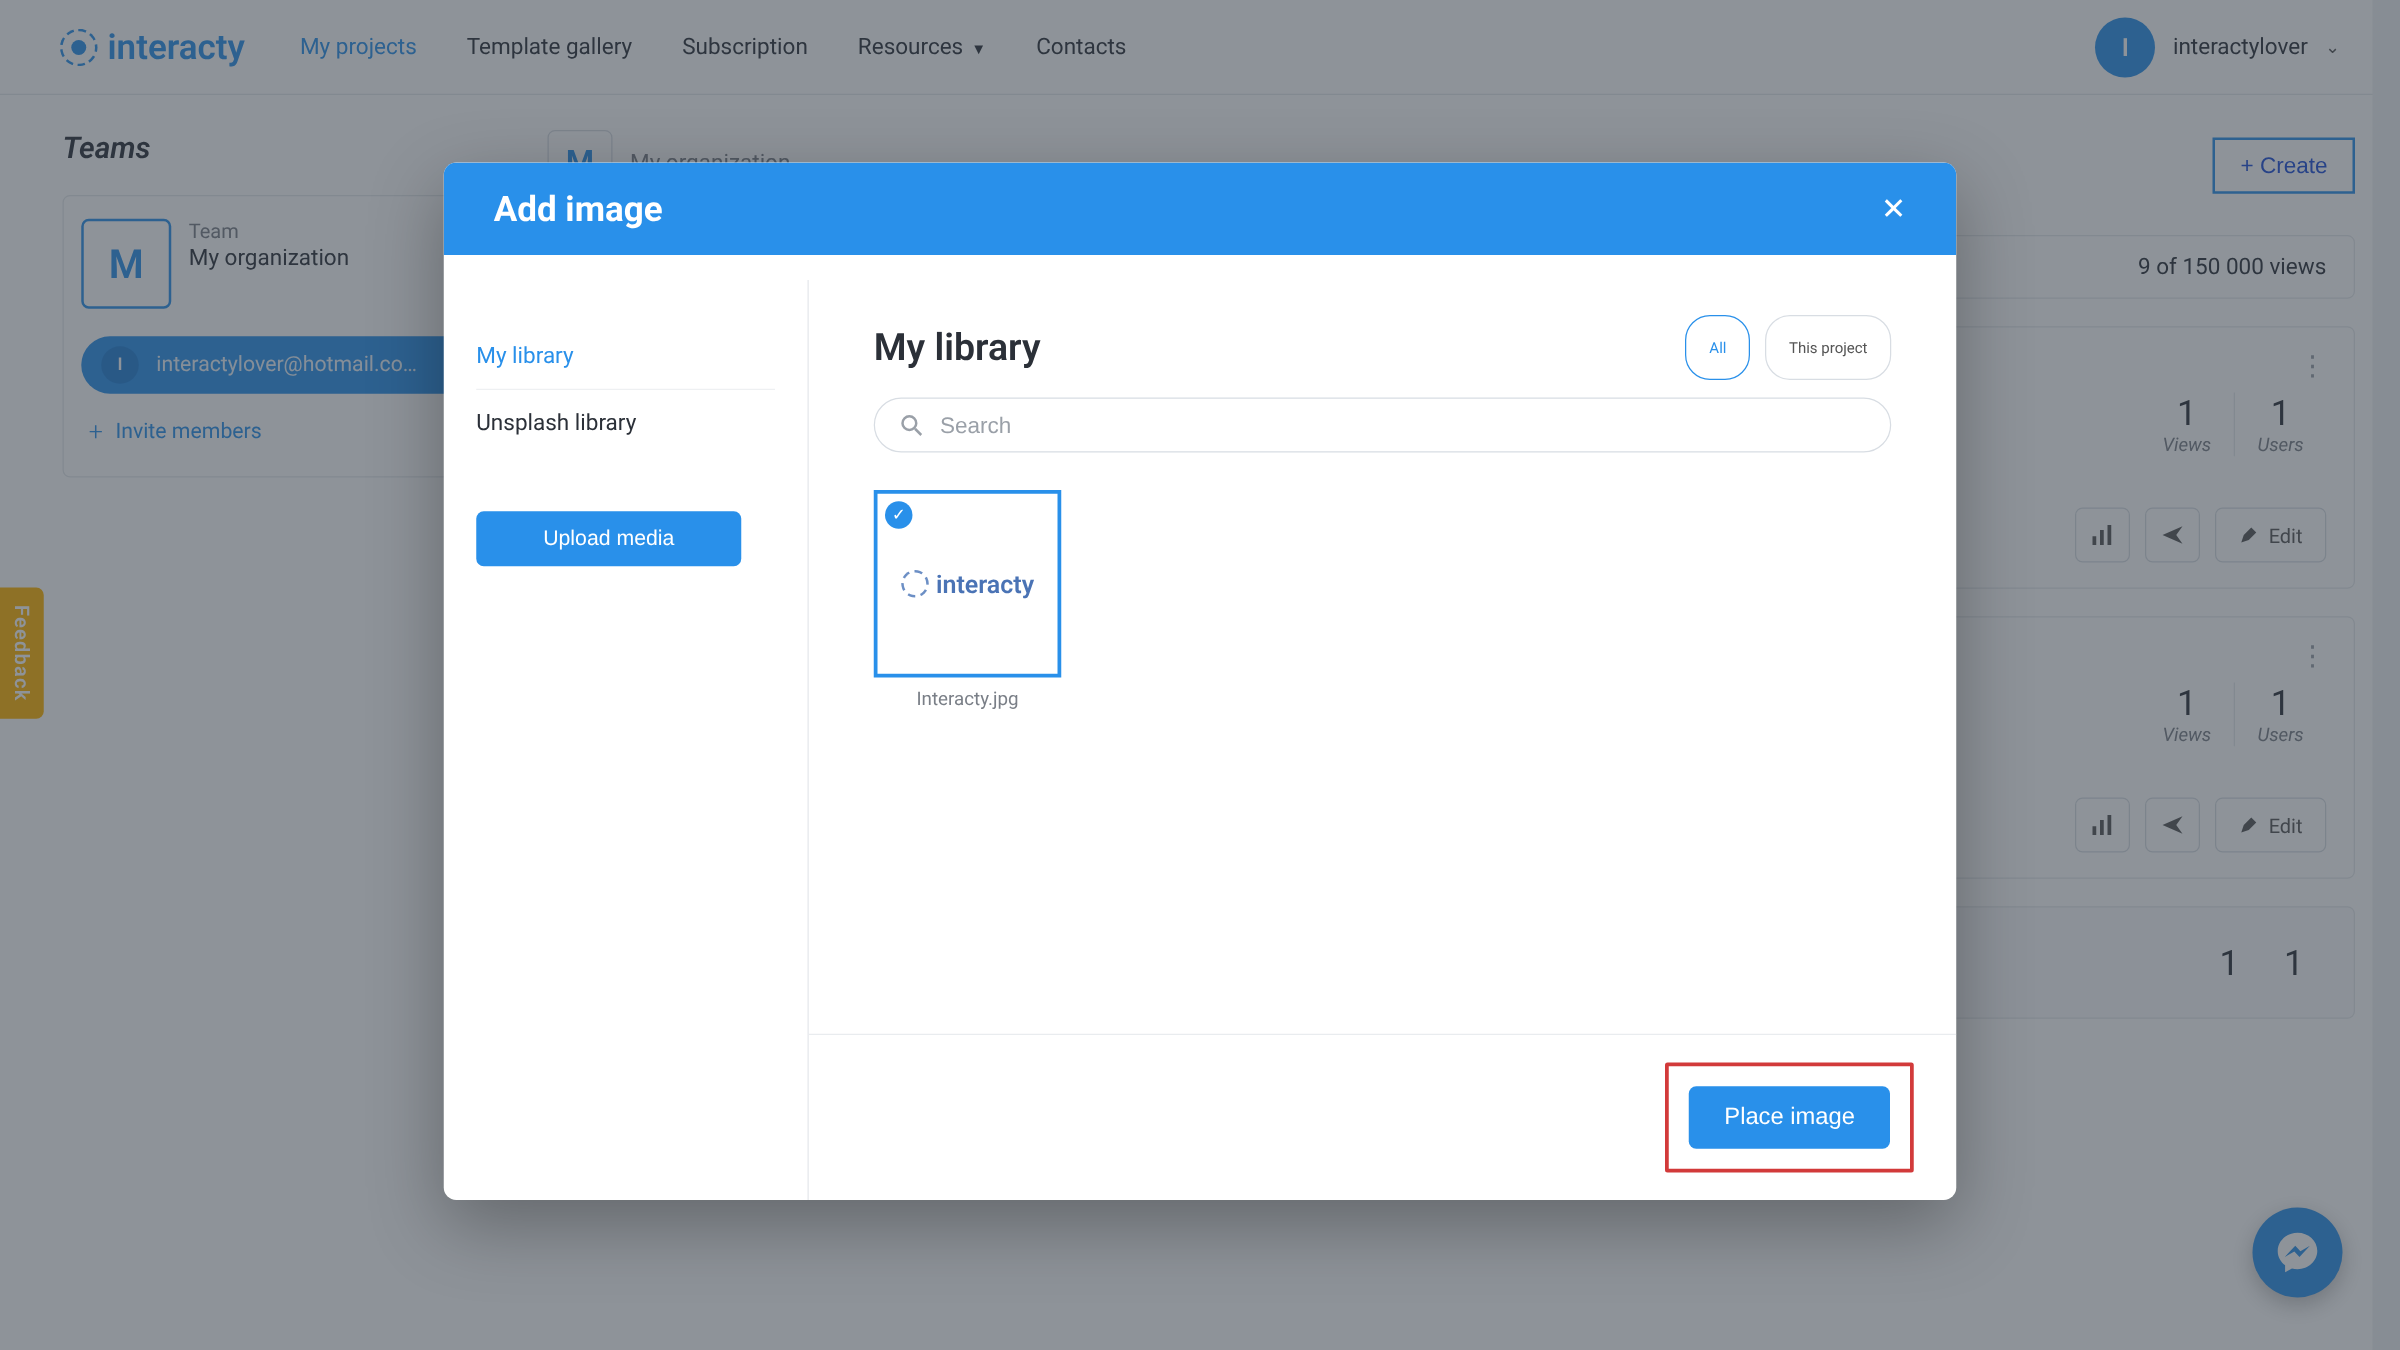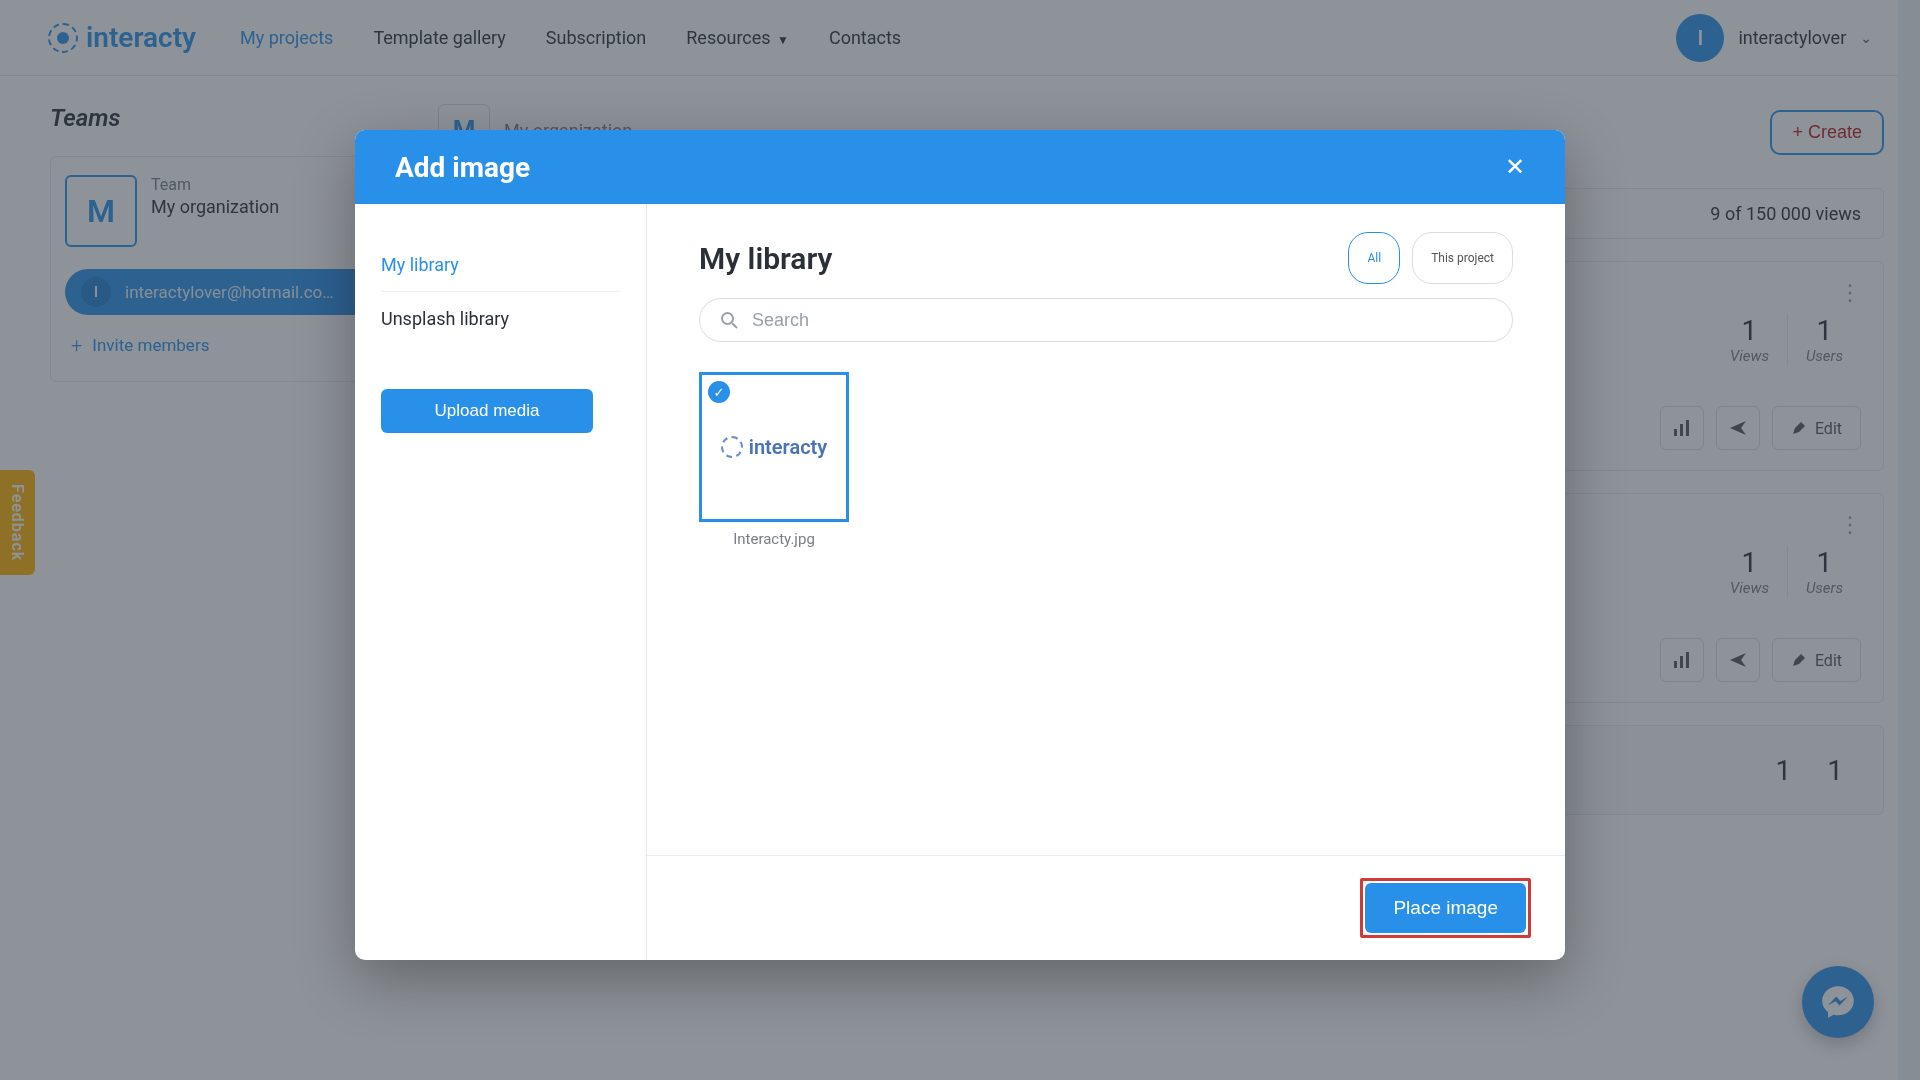--- a/index.html
+++ b/index.html
@@ -31,39 +31,39 @@
 .member-pill .mini { width:30px; height:30px; border-radius:50%; background:#1f7ed6; display:flex; align-items:center; justify-content:center; font-size:14px; font-weight:600; }
 .invite-row { display:flex; align-items:center; gap:10px; color:#2990ea; font-size:17px; padding:18px 6px 6px; }
 .invite-plus { font-size:20px; font-weight:300; }
 
 .maincol { flex:1; min-width:0; }
 .crumb { display:flex; align-items:center; gap:14px; margin-bottom:4px; }
 .crumb-badge { width:52px; height:52px; border:1px solid #d8dde3; border-radius:6px; display:flex; align-items:center; justify-content:center; color:#2990ea; font-size:26px; font-weight:600; }
 .crumb-text { color:#7a7f87; font-size:18px; }
 .headerrow { display:flex; align-items:center; gap:20px; margin-top:0; }
 .headerrow .grow { flex:1; }
-.create-btn { border:2px solid #2990ea; color:#b91c1c; background:transparent; font-size:18px; padding:10px 20px; border-radius:10px; }
+.create-btn { border:2px solid #2990ea; color:#1d4ed8; background:transparent; font-size:18px; padding:10px 20px; border-radius:0; }
 
 .views-banner { border:1px solid #e5e8eb; border-radius:6px; margin-top:28px; padding:14px 22px; display:flex; align-items:center; justify-content:flex-end; }
 .views-text { color:#2b3038; font-size:18px; }
 
 .projcard { border:1px solid #e5e8eb; border-radius:6px; margin-top:22px; padding:22px; display:flex; justify-content:flex-end; align-items:flex-start; gap:30px; position:relative; min-height:210px; }
 .projcard .dots { position:absolute; top:18px; right:20px; color:#9aa0a8; font-size:22px; letter-spacing:2px; }
 .stat { text-align:center; padding:0 18px; border-right:1px solid #e5e8eb; }
 .stat:last-of-type { border-right:none; }
 .stat .num { font-size:28px; color:#2b3038; }
 .stat .lbl { color:#7a7f87; font-size:15px;font-style:italic; }
 .proj-actions { position:absolute; bottom:20px; right:22px; display:flex; gap:12px; }
 .icon-btn { width:44px; height:44px; border:1px solid #d8dde3; border-radius:6px; background:#fff; display:flex; align-items:center; justify-content:center; color:#555; }
 .edit-btn { display:flex; align-items:center; gap:8px; padding:0 18px; }
 .bottomstrip { border:1px solid #e5e8eb; border-radius:6px; margin-top:22px; background:#fafbfc; height:90px; display:flex; align-items:center; padding:0 22px; justify-content:space-between; color:#2b3038; font-size:24px; }
 
 
 .overlay { position:absolute; inset:0; background:rgba(49,58,70,0.55); display:flex; align-items:flex-start; justify-content:center; padding-top:130px; }
-.modal { width:1210px; height:830px; background:#fff; border-radius:10px; overflow:hidden; display:flex; flex-direction:column; box-shadow:0 20px 60px rgba(0,0,0,0.3); }
+.modal { width:1210px; height:830px; background:#fff; border-radius:10px; overflow:hidden; display:flex; flex-direction:column; box-shadow:0 20px 60px rgba(0,0,0,0.3);gap:20px; }
 .modal-header { background:#2990ea; color:#fff; height:74px; display:flex; align-items:center; padding:0 40px; justify-content:space-between; }
 .modal-header h1 { font-size:28px; font-weight:700; }
 .modal-close { color:#fff; font-size:24px; }
 .modal-body { flex:1; display:flex; min-height:0; }
 .modal-sidebar { width:292px; border-right:1px solid #e5e8eb; padding:34px 26px; }
 .side-item { font-size:18px; padding:16px 0; color:#2b3038; border-bottom:1px solid #eef0f2; }
 .side-item.active { color:#2990ea; }
 .upload-btn { margin-top:44px; width:212px; height:44px; background:#2990ea; color:#fff; border:none; border-radius:6px; font-size:17px; }
 .modal-main { flex:1; display:flex; flex-direction:column; min-height:0; }
 .lib-head { display:flex; align-items:center; justify-content:space-between; padding:28px 52px 14px; }
@@ -76,21 +76,21 @@
 .searchbox input { border:none; outline:none; font-size:18px; flex:1; color:#2b3038; }
 .searchbox input::placeholder { color:#9aa0a8; }
 .gallery { padding:12px 52px; }
 .thumb { width:150px; }
 .thumb-box { width:150px; height:150px; border:3px solid #2990ea; position:relative; display:flex; align-items:center; justify-content:center; background:#fff; }
 .thumb-check { position:absolute; top:6px; left:6px; width:22px; height:22px; border-radius:50%; background:#2990ea; color:#fff; display:flex; align-items:center; justify-content:center; font-size:13px; }
 .thumb-label { text-align:center; color:#7a7f87; font-size:15px; margin-top:8px; }
 .thumb-logo { display:flex; align-items:center; gap:6px; color:#4a73b5; font-weight:600; font-size:20px; }
 .thumb-logo .mark { width:22px; height:22px; border:2px dashed #6c8fc5; border-radius:50%; }
 .modal-foot { border-top:1px solid #e9ecef; padding:22px 34px; display:flex; justify-content:flex-end; }
-.place-wrap { border:3px solid #d23a3a; padding:2px; border-radius:2px; }
+.place-wrap { border:3px solid #d23a3a; padding:16px; border-radius:2px; }
 .place-btn { background:#2990ea; color:#fff; border:none; font-size:19px; padding:14px 28px; border-radius:6px; }
 
 
 .feedback-tab { position:absolute; left:0; top:470px; background:#ffb400; color:#fff; writing-mode:vertical-rl; padding:14px 8px; font-size:16px; font-weight:600; border-radius:0 6px 6px 0; letter-spacing:1px; }
 
 
 .chat-fab { position:absolute; right:46px; bottom:42px; width:72px; height:72px; border-radius:50%; background:#2990ea; display:flex; align-items:center; justify-content:center; box-shadow:0 6px 18px rgba(0,0,0,0.25); }
 .chat-fab svg { width:38px; height:38px; fill:#fff; }
 
 

